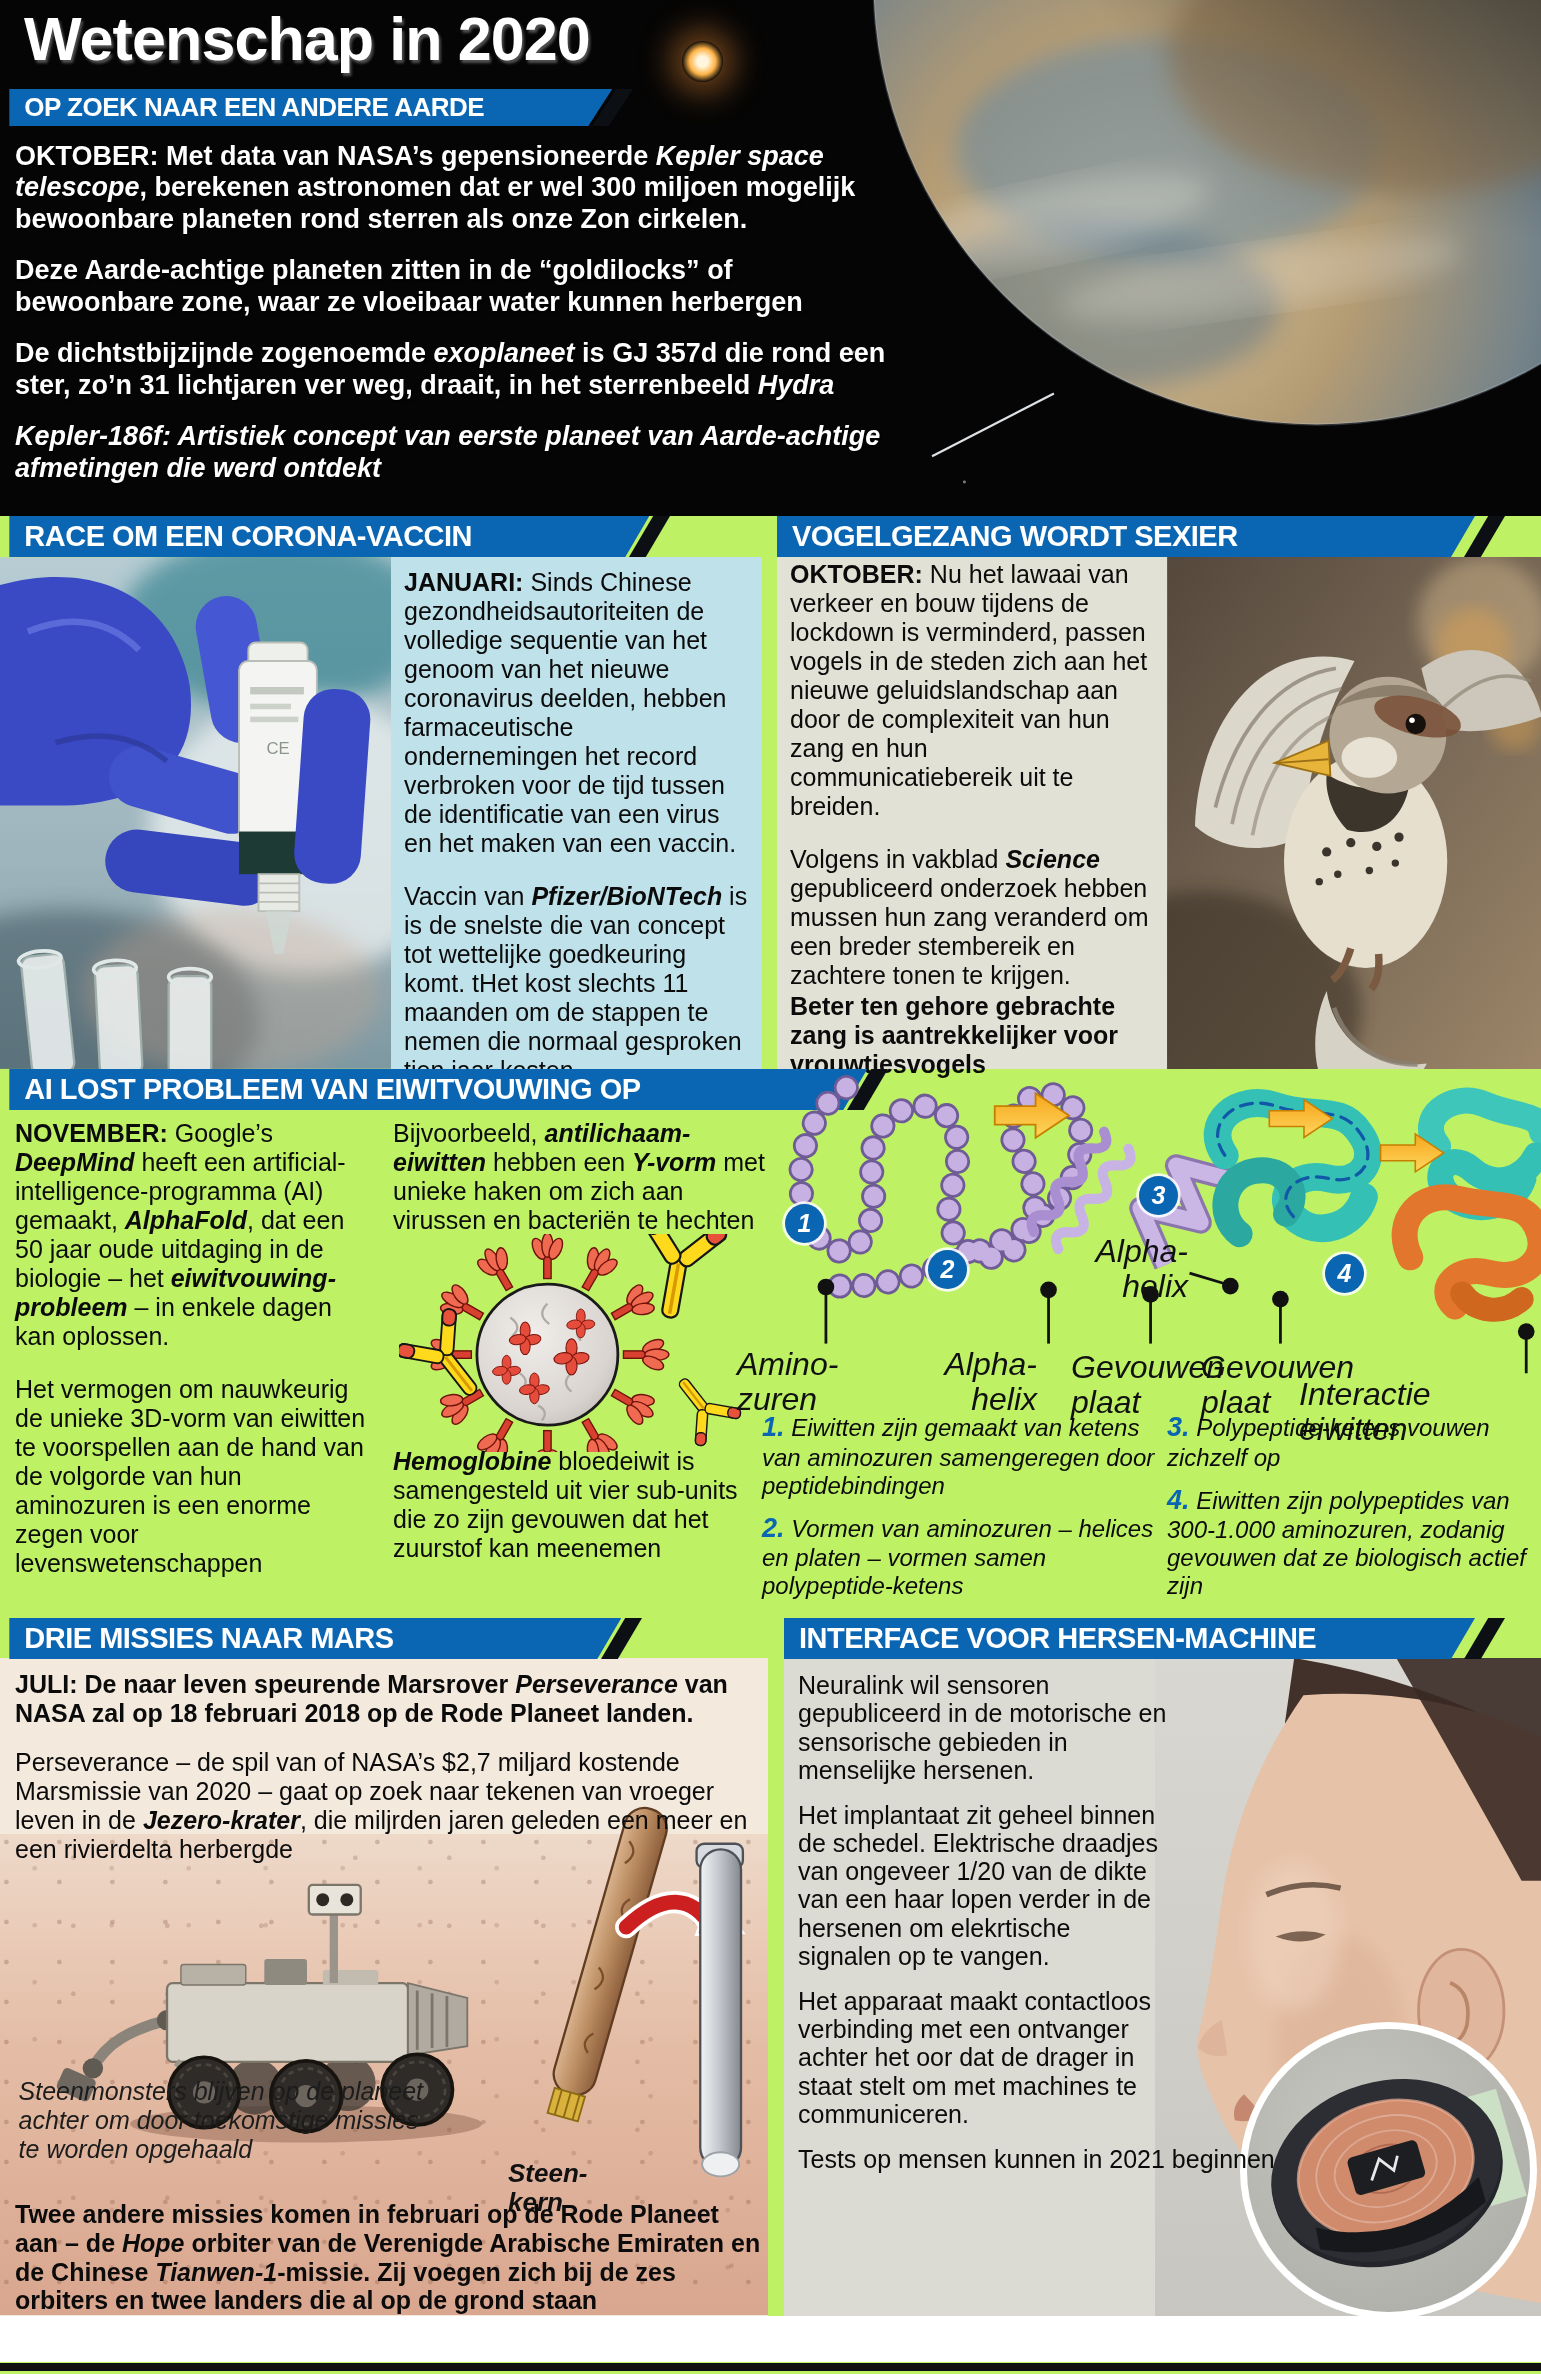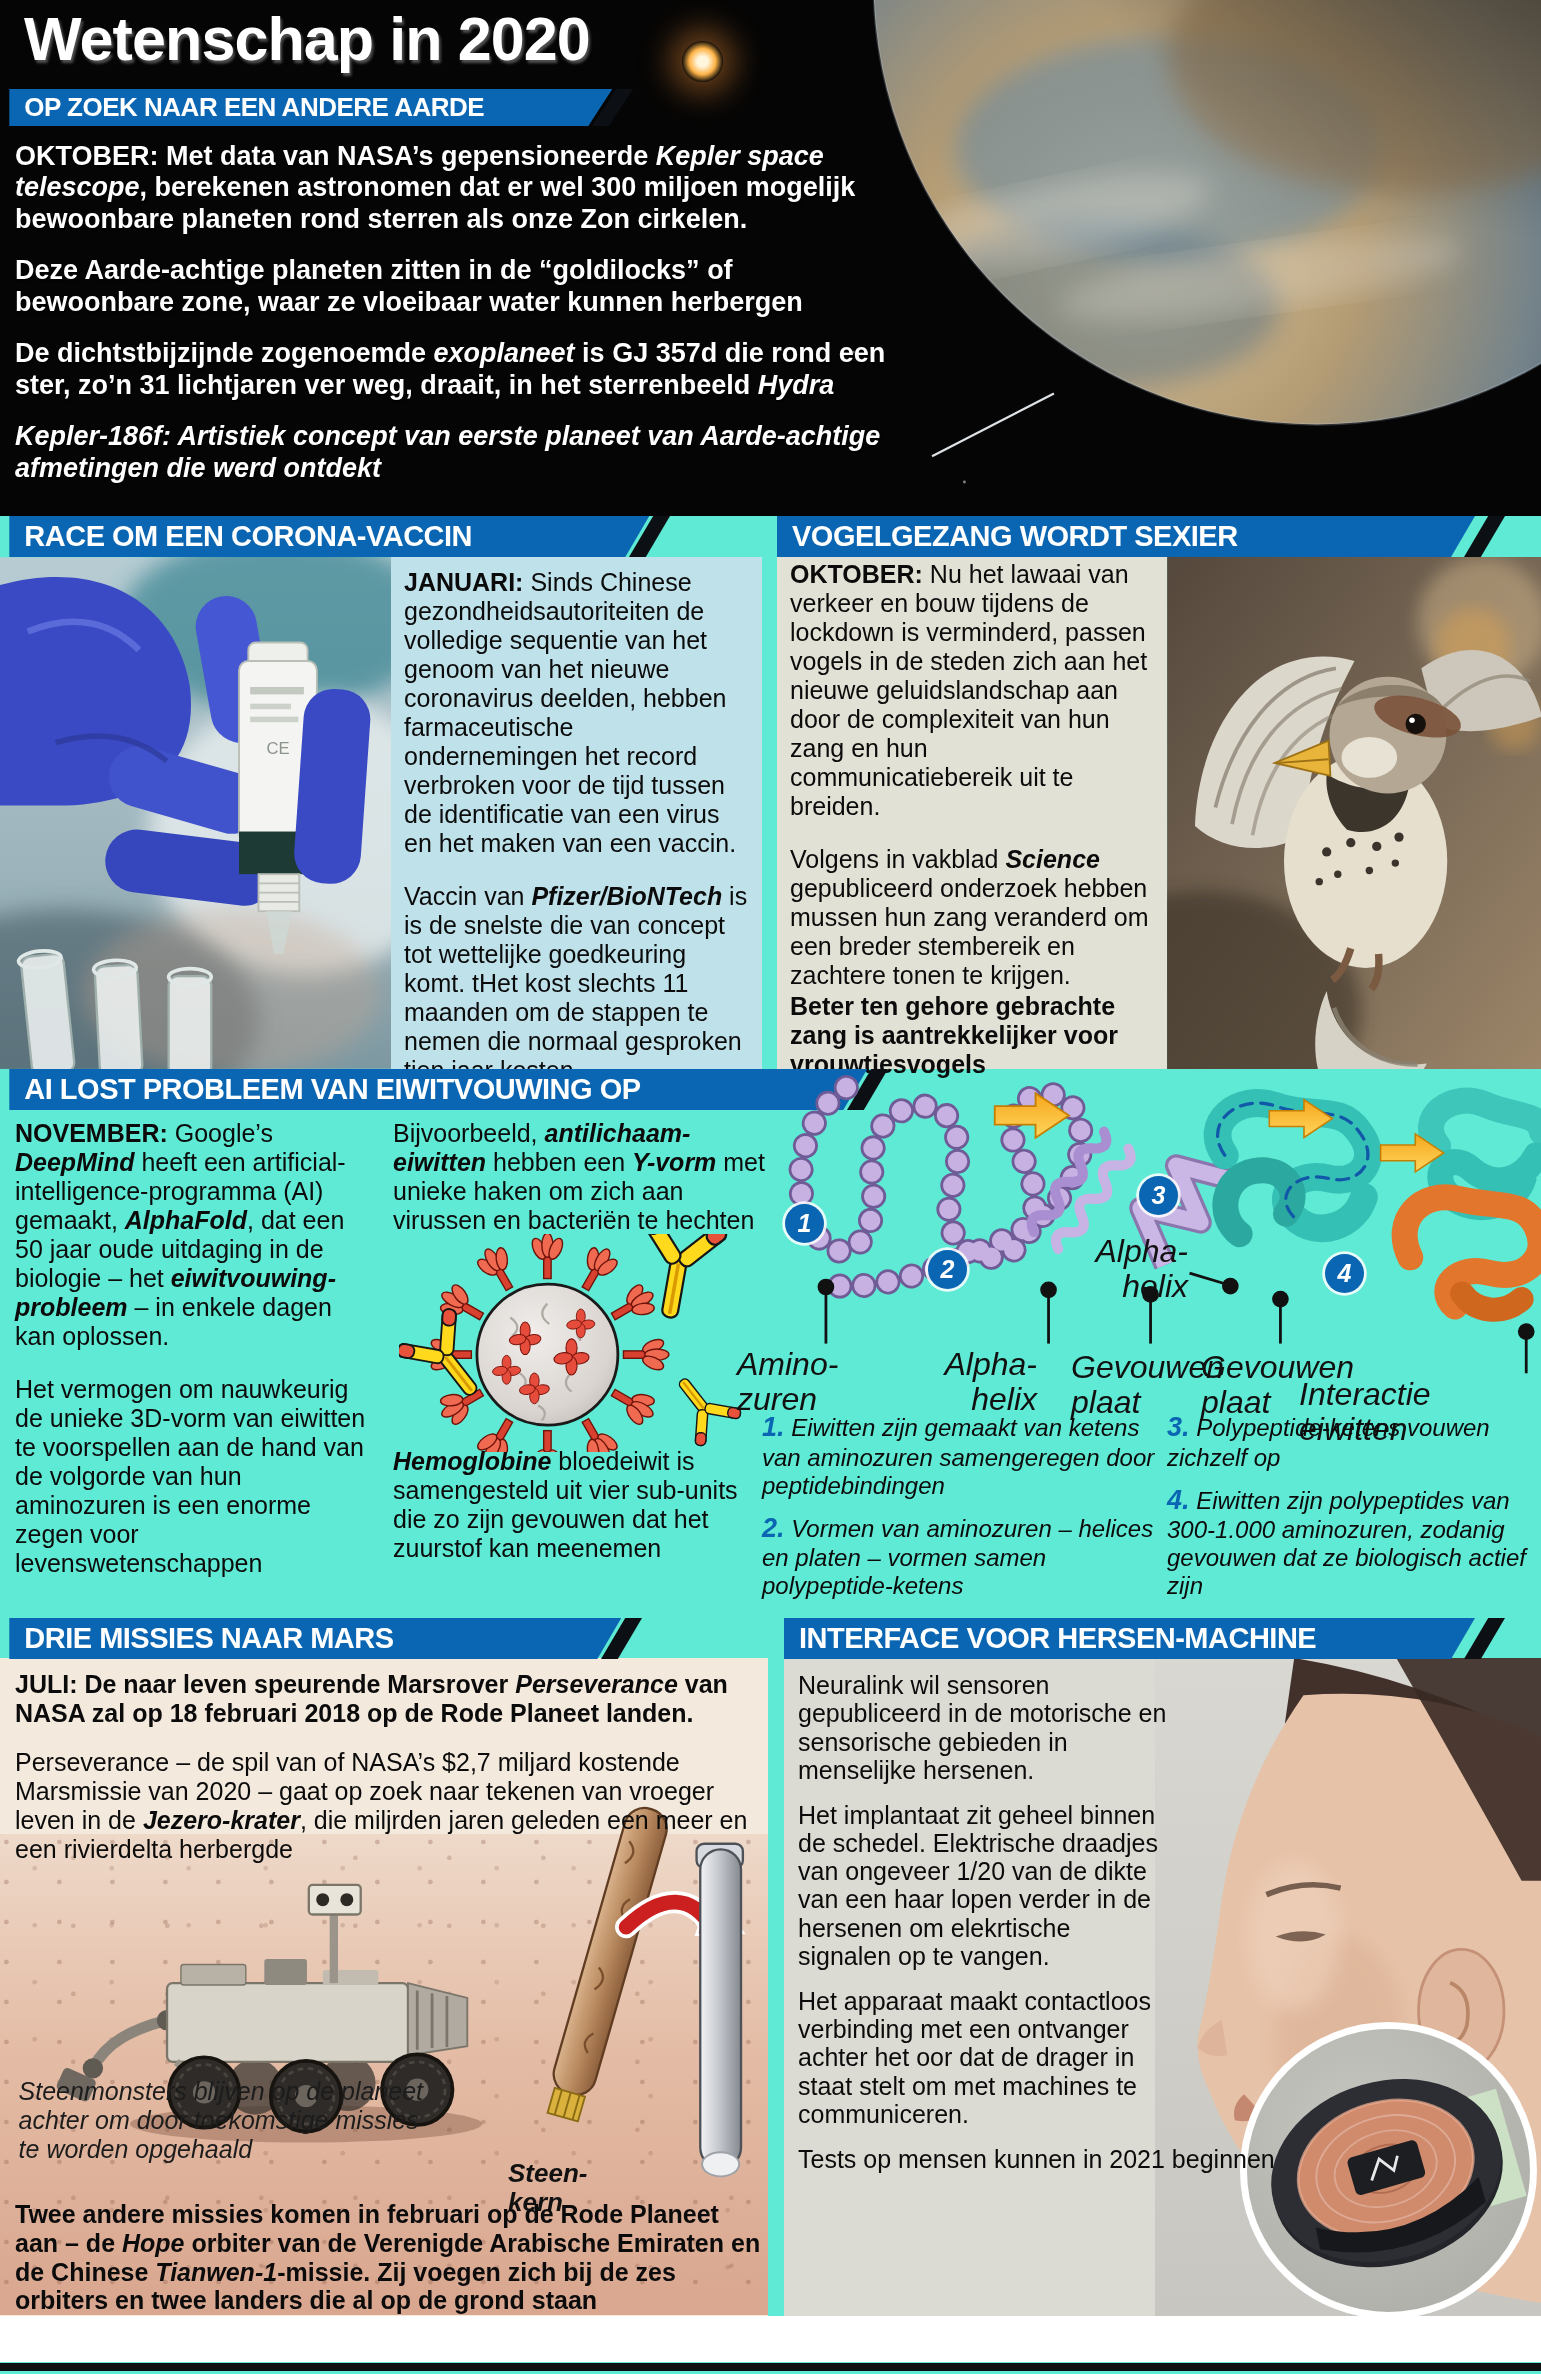--- a/index.html
+++ b/index.html
@@ -1,16 +1,16 @@
 <!DOCTYPE html>
 <html style="font-size:15px"><head>
 <meta charset="utf-8">
 <style>
   html,body{margin:0;padding:0;background:#ffffff;}
-  #page{position:relative;width:1542px;height:2375px;background:#5eead4;overflow:hidden;
+  #page{position:relative;width:1542px;height:2375px;background:#bef264;overflow:hidden;
         font-family:"Liberation Sans", sans-serif;color:#0b0b0b;}
   .abs{position:absolute;}
   
   .banner{position:absolute;height:41px;background:#0a66b2;color:#ffffff;font-weight:bold;
           font-size:29px;line-height:41px;padding:0 15px;box-sizing:border-box;letter-spacing:-0.5px;
           clip-path:polygon(0 0,100% 0,calc(100% - 24px) 100%,0 100%);white-space:nowrap;}
   .tail{position:absolute;height:41px;width:41px;background:#0c1014;
         clip-path:polygon(59% 0,100% 0,41% 100%,0 100%);}
   
   .txt{font-size:25px;line-height:1.16;}

